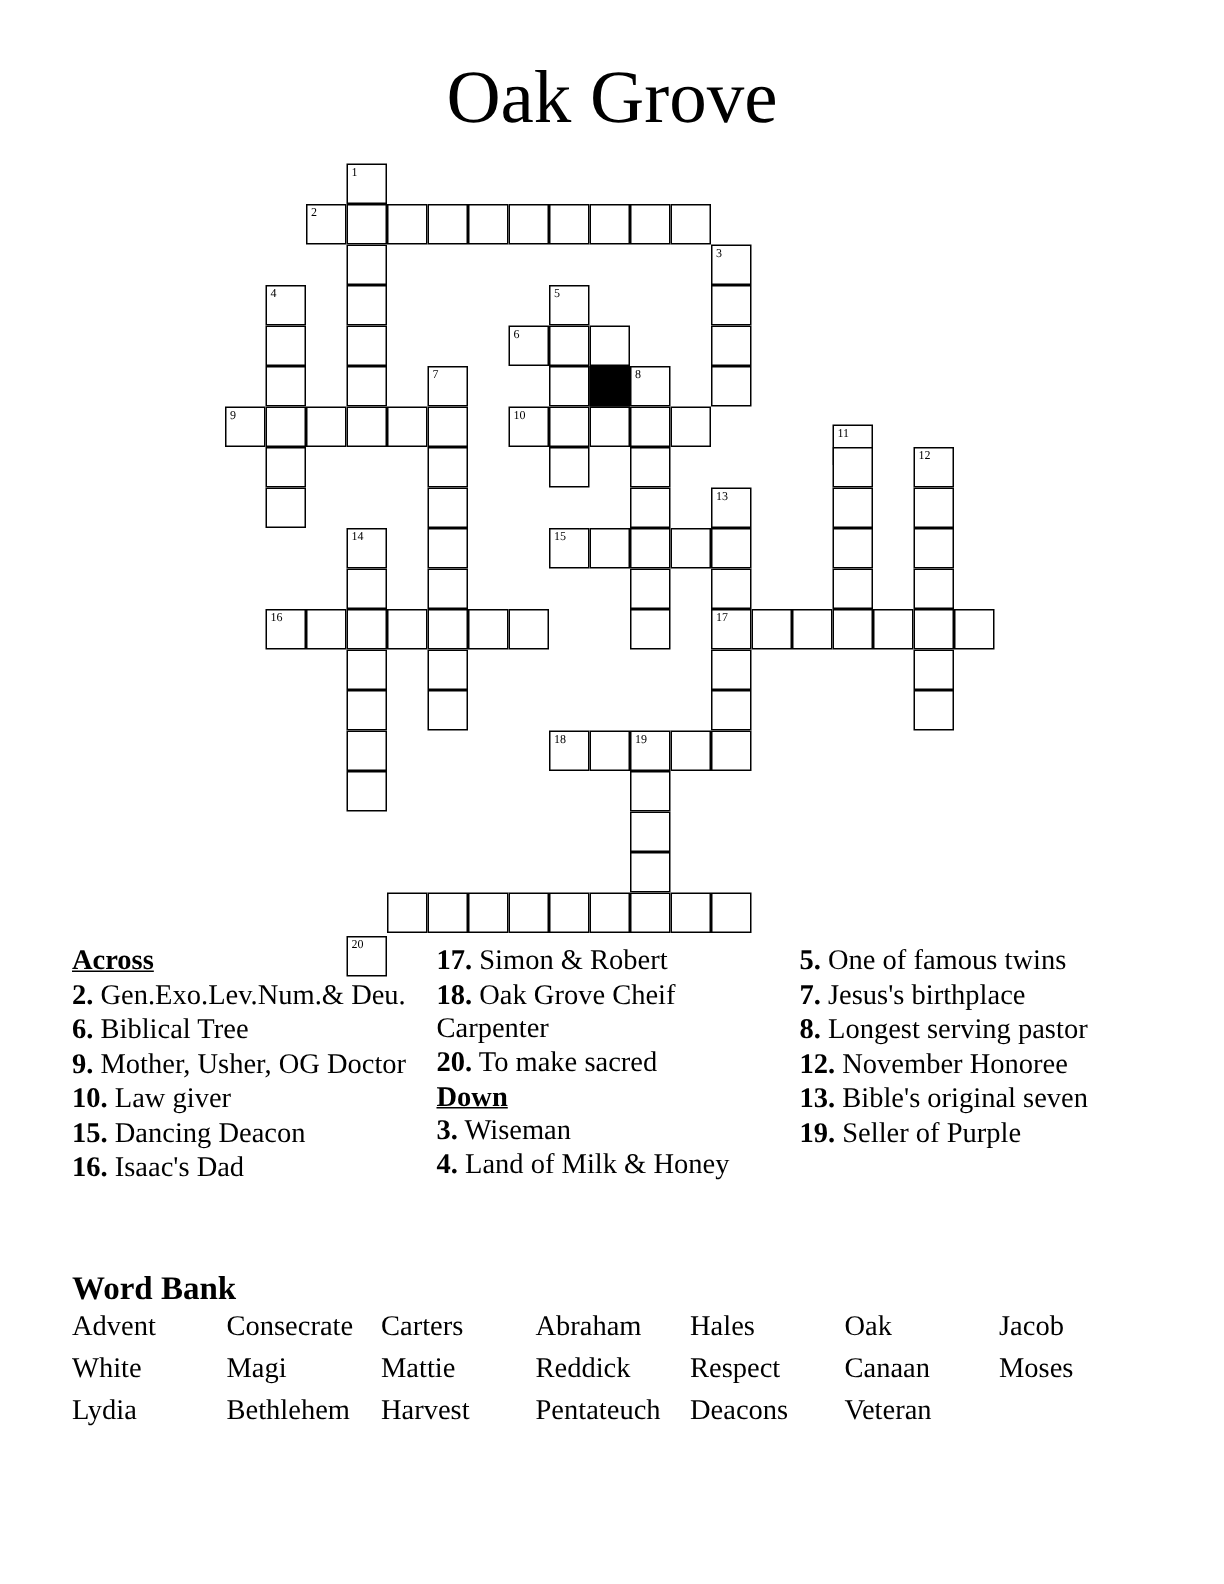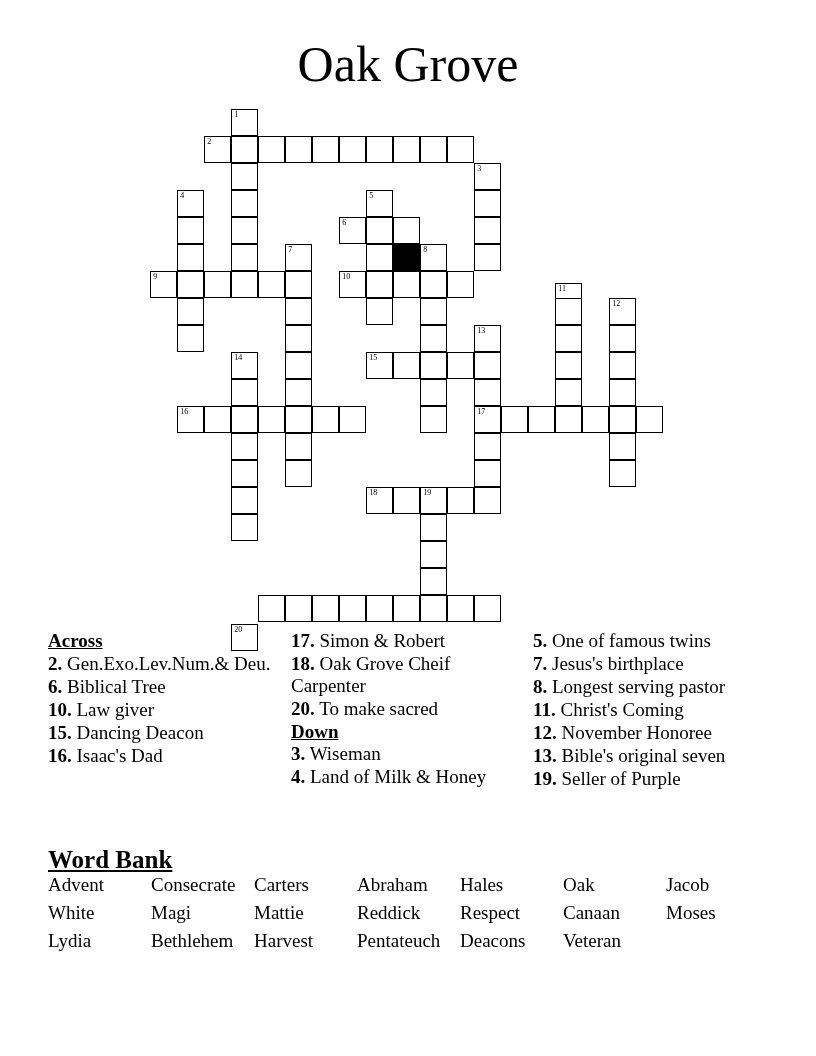--- a/index.html
+++ b/index.html
@@ -9,21 +9,21 @@
   .cell { position: absolute; width: 27px; height: 27px; box-sizing: border-box; border: 1.5px solid #000; background: #fff; margin-left: -0.75px; margin-top: -0.75px; }
   .cell.black { background: #000; }
   .cell .num { position: absolute; left: 2px; top: 1px; font-size: 8px; line-height: 8px; font-family: "Liberation Serif", serif; }
   .clues-col { position: absolute; top: 630px; font-size: 19px; line-height: 21.5px; }
   .clues-col .heading { font-weight: bold; text-decoration: underline; margin-bottom: 1px; }
   .clue { margin-bottom: 1.5px; }
   .clue b { font-weight: bold; }
   .col1 { left: 48px; width: 225px; }
   .col2 { left: 291px; width: 225px; }
   .col3 { left: 533px; width: 230px; }
-  .wb-heading { position: absolute; left: 48px; top: 846px; font-size: 25px; font-weight: bold; text-decoration: underline; }
+  .wb-heading { position: absolute; left: 48px; top: 846px; font-size: 22px; font-weight: bold; }
   .wordbank { position: absolute; left: 48px; top: 874px; width: 720px; display: grid; grid-template-columns: 103px 103px 103px 103px 103px 103px 103px; grid-auto-rows: 28px; font-size: 19px; }
 </style>
 </head>
 <body>
 
 <div class="title">Oak Grove</div>
 
 <div class="grid" id="grid">
     <div class="cell" style="left: 81px; top: 0px;">
       <span class="num">1</span>
@@ -176,39 +176,39 @@
     <div class="cell" style="left: 243px; top: 486px;"></div>
     <div class="cell" style="left: 297px; top: 486px;"></div>
     <div class="cell" style="left: 324px; top: 486px;"></div>
     <div class="cell black" style="left: 243px; top: 135px;"></div>
   </div>
 
 <div class="clues-col col1">
   <div class="heading">Across</div>
   <div class="clue"><b>2.</b> <span>Gen.Exo.Lev.Num.&amp; Deu.</span></div>
   <div class="clue"><b>6.</b> <span>Biblical Tree</span></div>
+  <div class="clue"><b>9.</b> <span>Mother, Usher, OG Doctor</span></div>
   <div class="clue"><b>10.</b> <span>Law giver</span></div>
   <div class="clue"><b>15.</b> <span>Dancing Deacon</span></div>
   <div class="clue"><b>16.</b> <span>Isaac's Dad</span></div>
 </div>
 
 <div class="clues-col col2">
   <div class="clue"><b>17.</b> <span>Simon &amp; Robert</span></div>
   <div class="clue"><b>18.</b> <span>Oak Grove Cheif Carpenter</span></div>
   <div class="clue"><b>20.</b> <span>To make sacred</span></div>
   <div class="heading">Down</div>
   <div class="clue"><b>3.</b> <span>Wiseman</span></div>
   <div class="clue"><b>4.</b> <span>Land of Milk &amp; Honey</span></div>
 </div>
 
 <div class="clues-col col3">
   <div class="clue"><b>5.</b> <span>One of famous twins</span></div>
   <div class="clue"><b>7.</b> <span>Jesus's birthplace</span></div>
   <div class="clue"><b>8.</b> <span>Longest serving pastor</span></div>
-  <div class="clue"><b>11.</b> <span>Christ's Coming</span></div>
   <div class="clue"><b>12.</b> <span>November Honoree</span></div>
   <div class="clue"><b>13.</b> <span>Bible's original seven</span></div>
   <div class="clue"><b>19.</b> <span>Seller of Purple</span></div>
 </div>
 
 <div class="wb-heading">Word Bank</div>
 <div class="wordbank" id="wordbank">
     <div>Advent</div>
     <div>Consecrate</div>
     <div>Carters</div>

